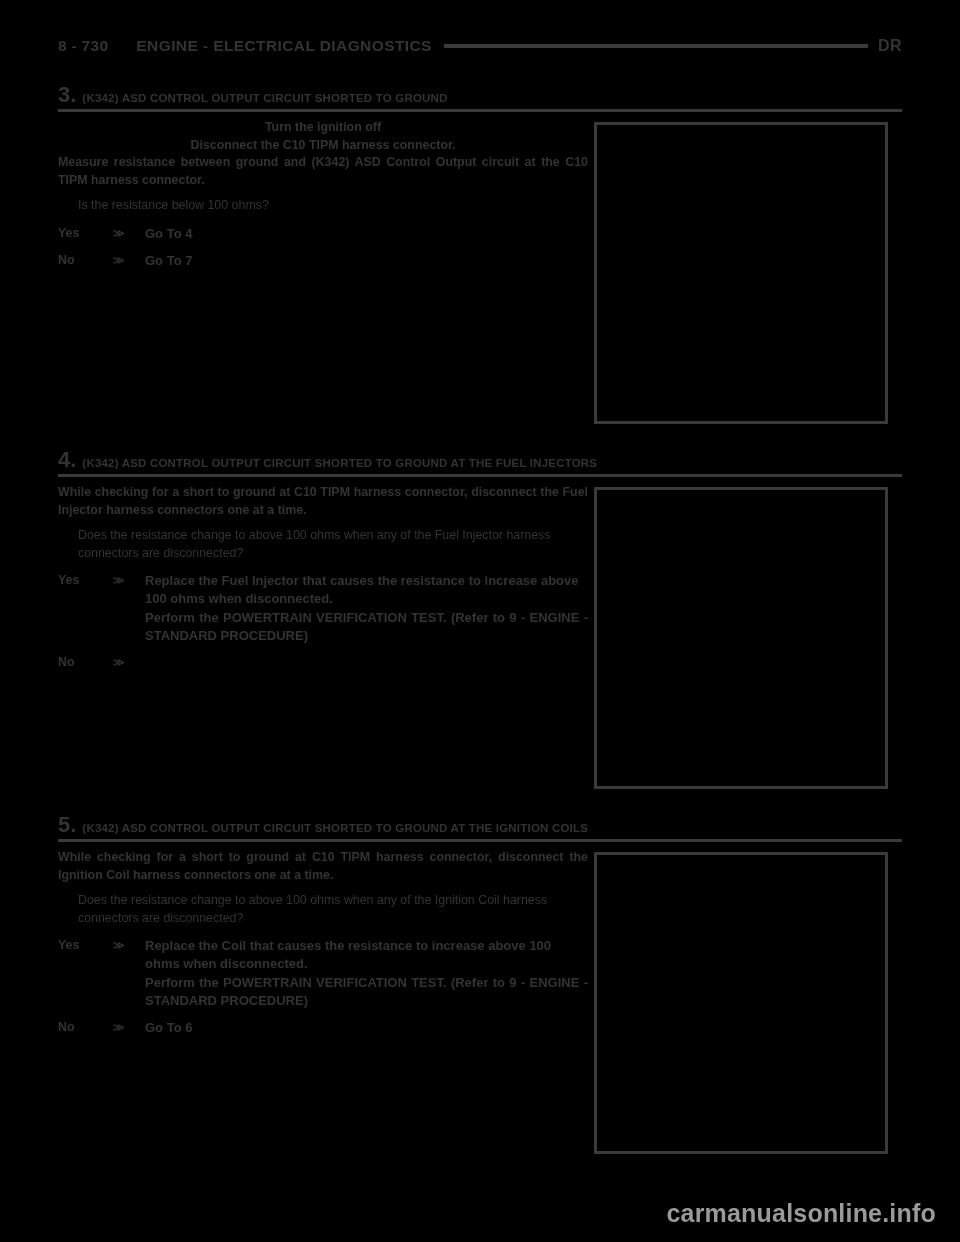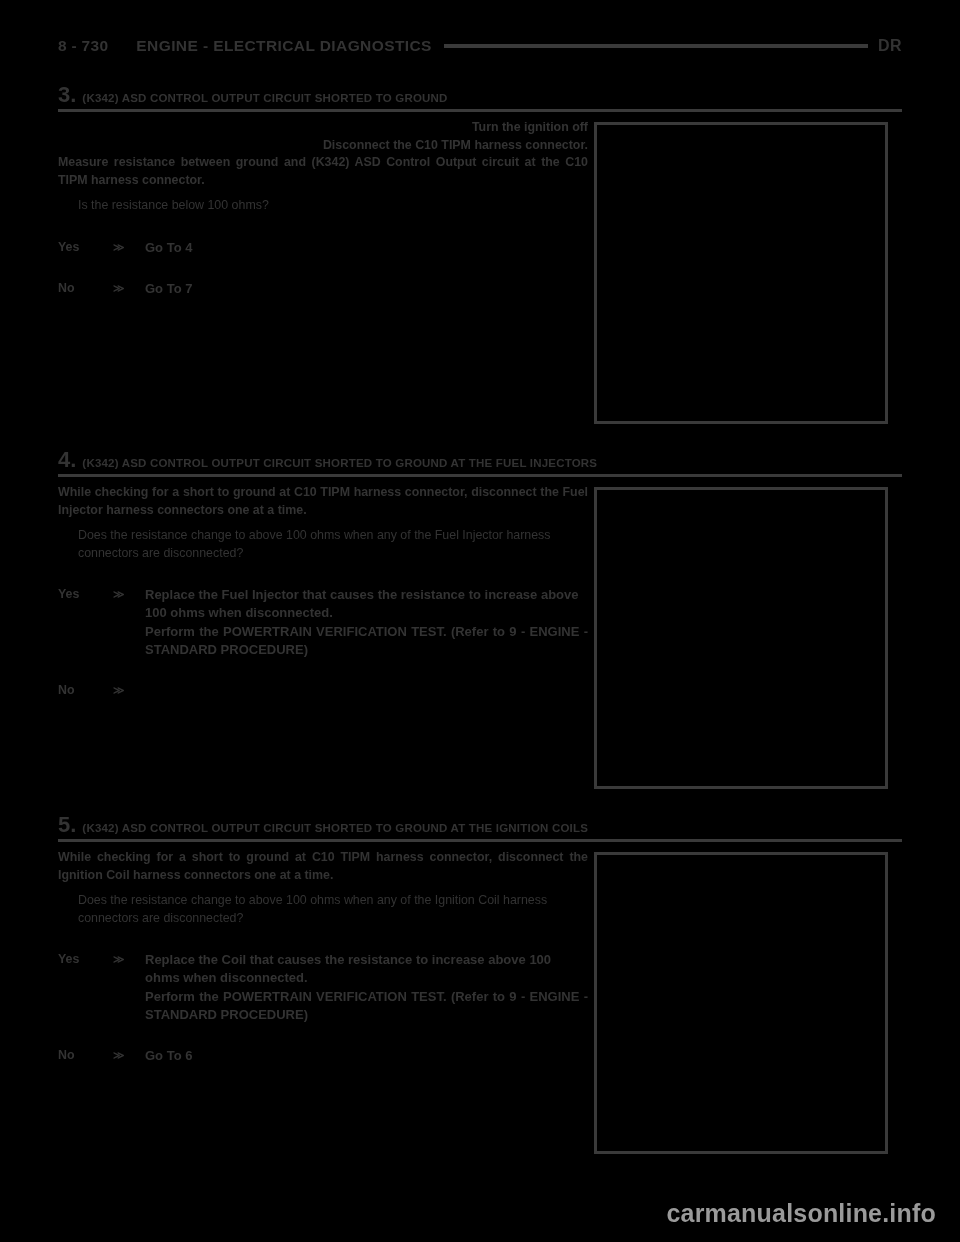--- a/index.html
+++ b/index.html
@@ -103,37 +103,37 @@
     margin-top: 7px;
   }
   .body-line {
     font-size: 12.4px;
     font-weight: bold;
     color: #333333;
     line-height: 17.5px;
     text-align: justify;
     text-justify: inter-word;
   }
-  .body-line.nojust { text-align: right; }
+  .body-line.nojust { text-align: center; }
   .question {
     font-size: 12.4px;
     font-weight: normal;
     color: #333333;
     line-height: 17.5px;
     margin-left: 20px;
     margin-top: 8px;
   }
 
   .answers {
     margin-top: 10px;
   }
   .answer-row {
     display: flex;
     align-items: flex-start;
-    margin-top: 24px;
+    margin-top: 10px;
   }
   .answer-label {
     width: 55px;
     flex: 0 0 55px;
     font-size: 12.4px;
     font-weight: bold;
     color: #333333;
     line-height: 17.5px;
   }
   .answer-arrow {

